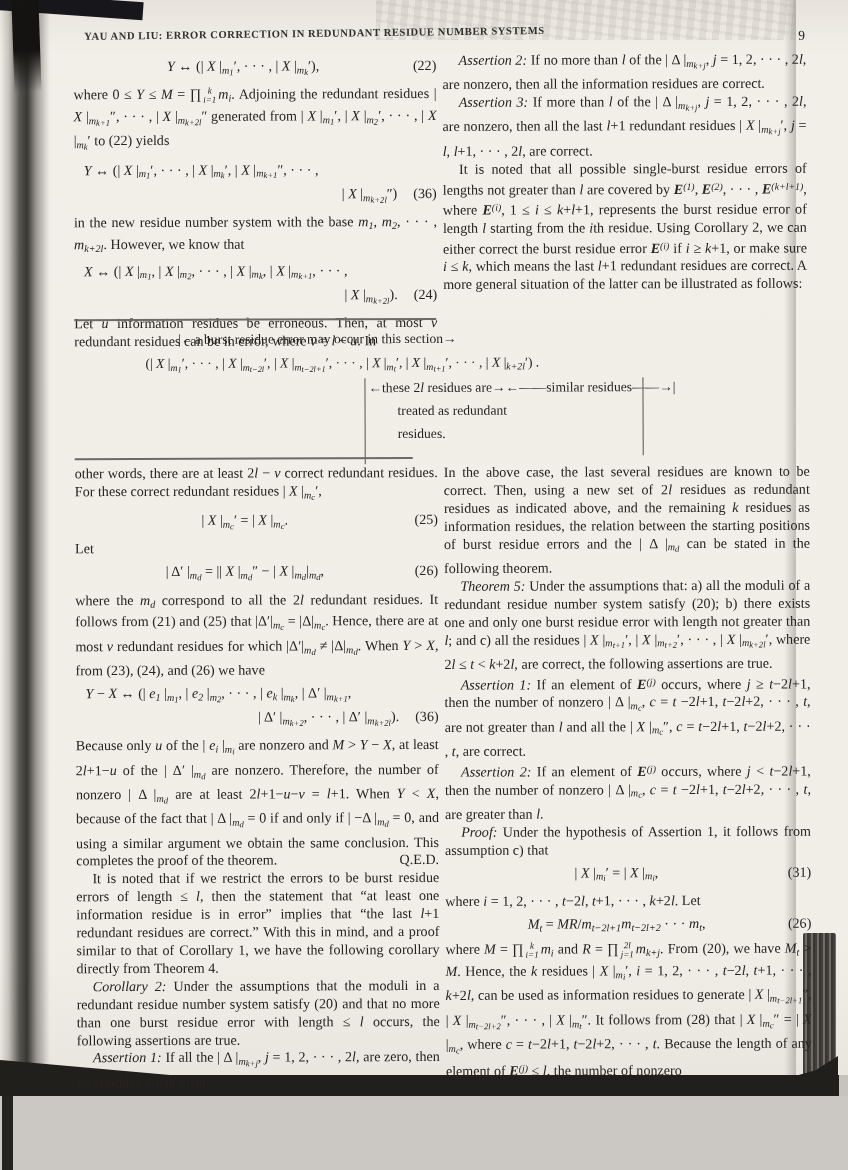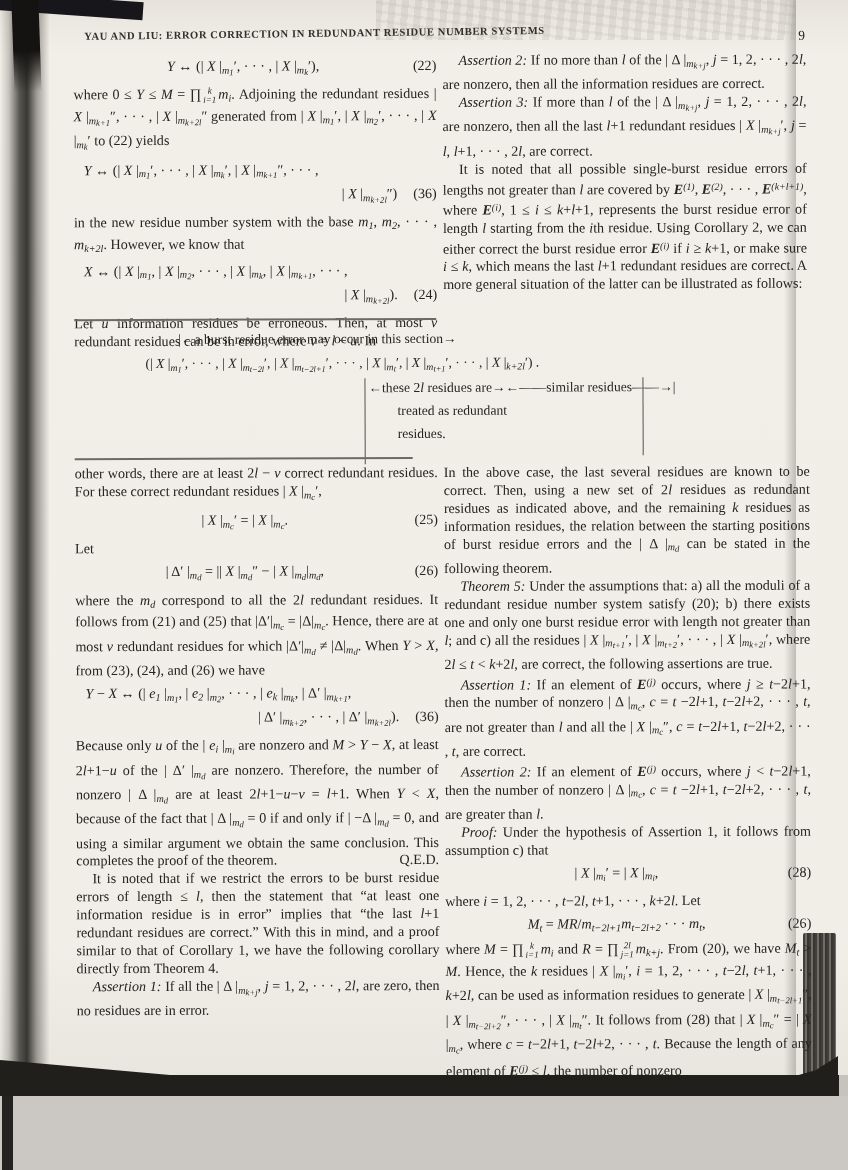--- a/index.html
+++ b/index.html
@@ -155,32 +155,33 @@
       <div class="p">where the <em>m</em><sub>d</sub> correspond to all the 2<em>l</em> redundant residues. It follows from (21) and (25) that |Δ′|<sub>m<sub>c</sub></sub> = |Δ|<sub>m<sub>c</sub></sub>. Hence, there are at most <em>v</em> redundant residues for which |Δ′|<sub>m<sub>d</sub></sub> ≠ |Δ|<sub>m<sub>d</sub></sub>. When <em>Y</em> &gt; <em>X</em>, from (23), (24), and (26) we have</div>
       <div class="eq2">
         <div class="l1"><em>Y</em> − <em>X</em> ↔ (| <em>e</em><sub>1</sub> |<sub>m<sub>1</sub></sub>, | <em>e</em><sub>2</sub> |<sub>m<sub>2</sub></sub>, · · · , | <em>e</em><sub>k</sub> |<sub>m<sub>k</sub></sub>, | Δ′ |<sub>m<sub>k+1</sub></sub>,</div>
         <div class="l2">
           <span>| Δ′ |<sub>m<sub>k+2</sub></sub>, · · · , | Δ′ |<sub>m<sub>k+2l</sub></sub>).</span>
           <span class="eq-num">(36)</span>
         </div>
       </div>
       <div class="p">Because only <em>u</em> of the | <em>e</em><sub>i</sub> |<sub>m<sub>i</sub></sub> are nonzero and <em>M</em> &gt; <em>Y</em> − <em>X</em>, at least 2<em>l</em>+1−<em>u</em> of the | Δ′ |<sub>m<sub>d</sub></sub> are nonzero. Therefore, the number of nonzero | Δ |<sub>m<sub>d</sub></sub> are at least 2<em>l</em>+1−<em>u</em>−<em>v</em> = <em>l</em>+1. When <em>Y</em> &lt; <em>X</em>, because of the fact that | Δ |<sub>m<sub>d</sub></sub> = 0 if and only if | −Δ |<sub>m<sub>d</sub></sub> = 0, and using a similar argument we obtain the same conclusion. This completes the proof of the theorem. <span class="qed">Q.E.D.</span></div>
       <div class="p ind">It is noted that if we restrict the errors to be burst residue errors of length ≤ <em>l</em>, then the statement that “at least one information residue is in error” implies that “the last <em>l</em>+1 redundant residues are correct.” With this in mind, and a proof similar to that of Corollary 1, we have the following corollary directly from Theorem 4.</div>
+      <div class="p ind"><em>Corollary 2:</em> Under the assumptions that the moduli in a redundant residue number system satisfy (20) and that no more than one burst residue error with length ≤ <em>l</em> occurs, the following assertions are true.</div>
       <div class="p ind"><em>Assertion 1:</em> If all the | Δ |<sub>m<sub>k+j</sub></sub>, <em>j</em> = 1, 2, · · · , 2<em>l</em>, are zero, then no residues are in error.</div>
     </div>
 
     <div class="col" id="col-right-bottom">
       <div class="p">In the above case, the last several residues are known to be correct. Then, using a new set of 2<em>l</em> residues as redundant residues as indicated above, and the remaining <em>k</em> residues as information residues, the relation between the starting positions of burst residue errors and the | Δ |<sub>m<sub>d</sub></sub> can be stated in the following theorem.</div>
       <div class="p ind"><em>Theorem 5:</em> Under the assumptions that: a) all the moduli of a redundant residue number system satisfy (20); b) there exists one and only one burst residue error with length not greater than <em>l</em>; and c) all the residues | <em>X</em> |<sub>m<sub>t+1</sub></sub>′, | <em>X</em> |<sub>m<sub>t+2</sub></sub>′, · · · , | <em>X</em> |<sub>m<sub>k+2l</sub></sub>′, where 2<em>l</em> ≤ <em>t</em> &lt; <em>k</em>+2<em>l</em>, are correct, the following assertions are true.</div>
       <div class="p ind"><em>Assertion 1:</em> If an element of <b><em>E</em></b><sup>(j)</sup> occurs, where <em>j</em> ≥ <em>t</em>−2<em>l</em>+1, then the number of nonzero | Δ |<sub>m<sub>c</sub></sub>, <em>c</em> = <em>t</em> −2<em>l</em>+1, <em>t</em>−2<em>l</em>+2, · · · , <em>t</em>, are not greater than <em>l</em> and all the | <em>X</em> |<sub>m<sub>c</sub></sub>″, <em>c</em> = <em>t</em>−2<em>l</em>+1, <em>t</em>−2<em>l</em>+2, · · · , <em>t</em>, are correct.</div>
       <div class="p ind"><em>Assertion 2:</em> If an element of <b><em>E</em></b><sup>(j)</sup> occurs, where <em>j</em> &lt; <em>t</em>−2<em>l</em>+1, then the number of nonzero | Δ |<sub>m<sub>c</sub></sub>, <em>c</em> = <em>t</em> −2<em>l</em>+1, <em>t</em>−2<em>l</em>+2, · · · , <em>t</em>, are greater than <em>l</em>.</div>
       <div class="p ind"><em>Proof:</em> Under the hypothesis of Assertion 1, it follows from assumption c) that</div>
       <div class="eq">
         <span class="eq-body">| <em>X</em> |<sub>m<sub>i</sub></sub>′ = | <em>X</em> |<sub>m<sub>i</sub></sub>,</span>
-        <span class="eq-num">(28)</span>
+        <span class="eq-num">(31)</span>
       </div>
       <div class="p">where <em>i</em> = 1, 2, · · · , <em>t</em>−2<em>l</em>, <em>t</em>+1, · · · , <em>k</em>+2<em>l</em>. Let</div>
       <div class="eq">
         <span class="eq-body"><em>M</em><sub>t</sub> = <em>MR</em>/<em>m</em><sub>t−2l+1</sub><em>m</em><sub>t−2l+2</sub> · · · <em>m</em><sub>t</sub>,</span>
         <span class="eq-num">(26)</span>
       </div>
       <div class="p">where <em>M</em> = ∏<span class="lim"><span>k</span><span>i=1</span></span><em>m</em><sub>i</sub> and <em>R</em> = ∏<span class="lim"><span>2l</span><span>j=1</span></span><em>m</em><sub>k+j</sub>. From (20), we have <em>M</em><sub>t</sub> &gt; <em>M</em>. Hence, the <em>k</em> residues | <em>X</em> |<sub>m<sub>i</sub></sub>′, <em>i</em> = 1, 2, · · · , <em>t</em>−2<em>l</em>, <em>t</em>+1, · · · , <em>k</em>+2<em>l</em>, can be used as information residues to generate | <em>X</em> |<sub>m<sub>t−2l+1</sub></sub>″, | <em>X</em> |<sub>m<sub>t−2l+2</sub></sub>″, · · · , | <em>X</em> |<sub>m<sub>t</sub></sub>″. It follows from (28) that | <em>X</em> |<sub>m<sub>c</sub></sub>″ = | <em>X</em> |<sub>m<sub>c</sub></sub>, where <em>c</em> = <em>t</em>−2<em>l</em>+1, <em>t</em>−2<em>l</em>+2, · · · , <em>t</em>. Because the length of any element of <b><em>E</em></b><sup>(j)</sup> ≤ <em>l</em>, the number of nonzero</div>
     </div>
 
   </div>

